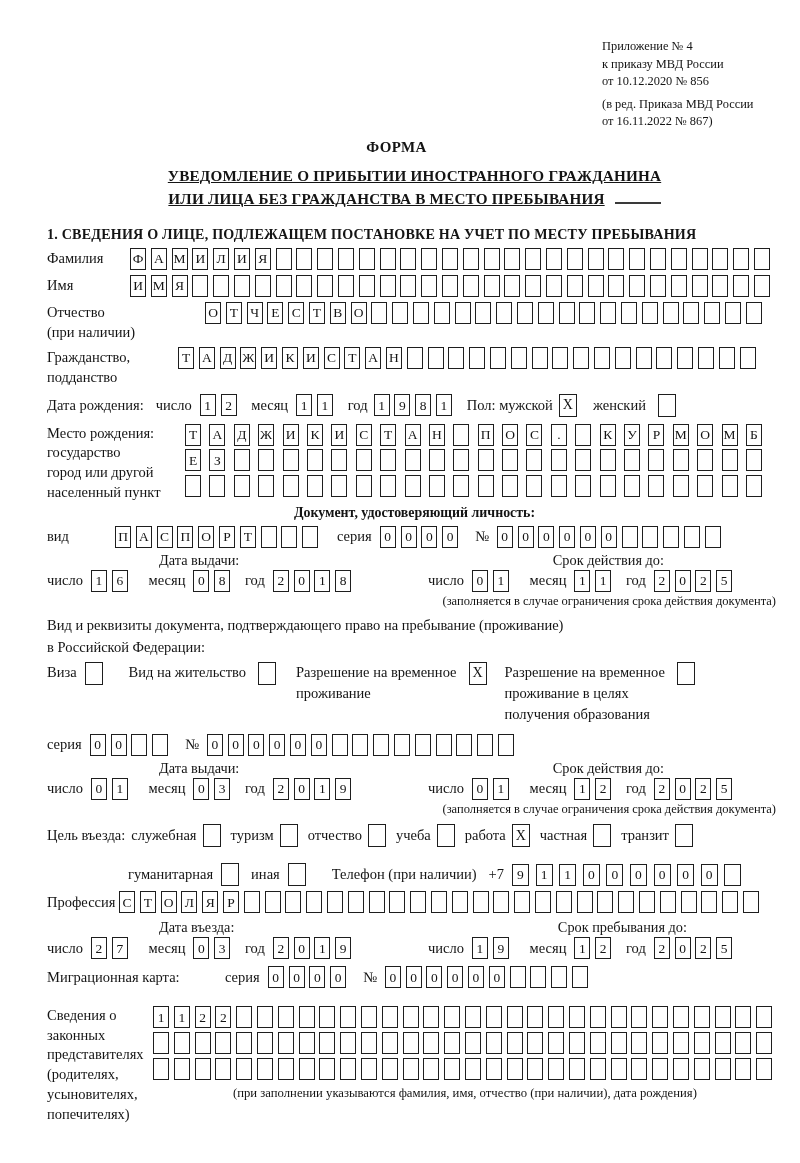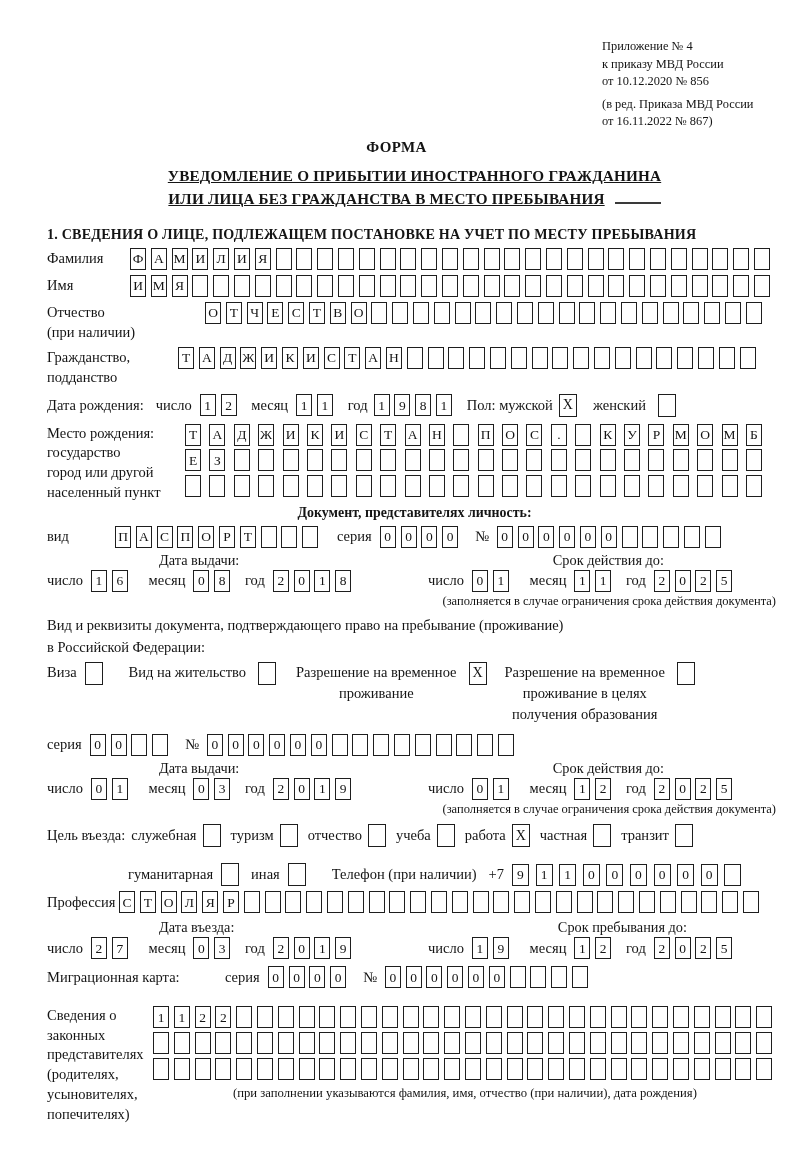--- a/index.html
+++ b/index.html
@@ -49,21 +49,21 @@
   .dh2.stay { margin-right:95px; }
   .daterow { display:flex; align-items:center; margin-top:2px; }
   .daterow .lbl { margin-right:8px; }
   .mlBig { margin-left:72px; }
   .note { display:block; text-align:right; padding-right:6px; font-size:12.5px; margin-top:1px; line-height:1.3; }
 
   .intro { font-size:14.5px; margin-top:5px; line-height:1.55; }
   .opts { display:flex; align-items:flex-start; margin-top:3px; }
   .opt { display:flex; align-items:flex-start; }
   .opt .lbl { line-height:1.45; }
-  .ctr { text-align:center; }
+  .ctr { text-align:left; }
 
   .goal { margin-top:7px; }
   .guman { margin-left:81px; margin-top:16px; }
 
   .bp-labels { line-height:1.36; }
   .bp-cells .boxes { margin-bottom:3.5px; }
 
   .rep { margin-top:18px; }
   .rep-labels { width:106px; font-size:14.5px; line-height:1.36; }
   .rep-cells .boxes { margin-bottom:4px; }
@@ -347,21 +347,21 @@
           <span class="box"></span>
           <span class="box"></span>
           <span class="box"></span>
           <span class="box"></span>
           <span class="box"></span>
           <span class="box"></span>
         </span>
     </span>
   </div>
 
-  <div class="doc-heading">Документ, представителях личность:</div>
+  <div class="doc-heading">Документ, удостоверяющий личность:</div>
 
   <div class="row">
     <span class="lbl w68">вид</span>
     <span class="boxes">
         <span class="box">П</span>
         <span class="box">А</span>
         <span class="box">С</span>
         <span class="box">П</span>
         <span class="box">О</span>
         <span class="box">Р</span>

